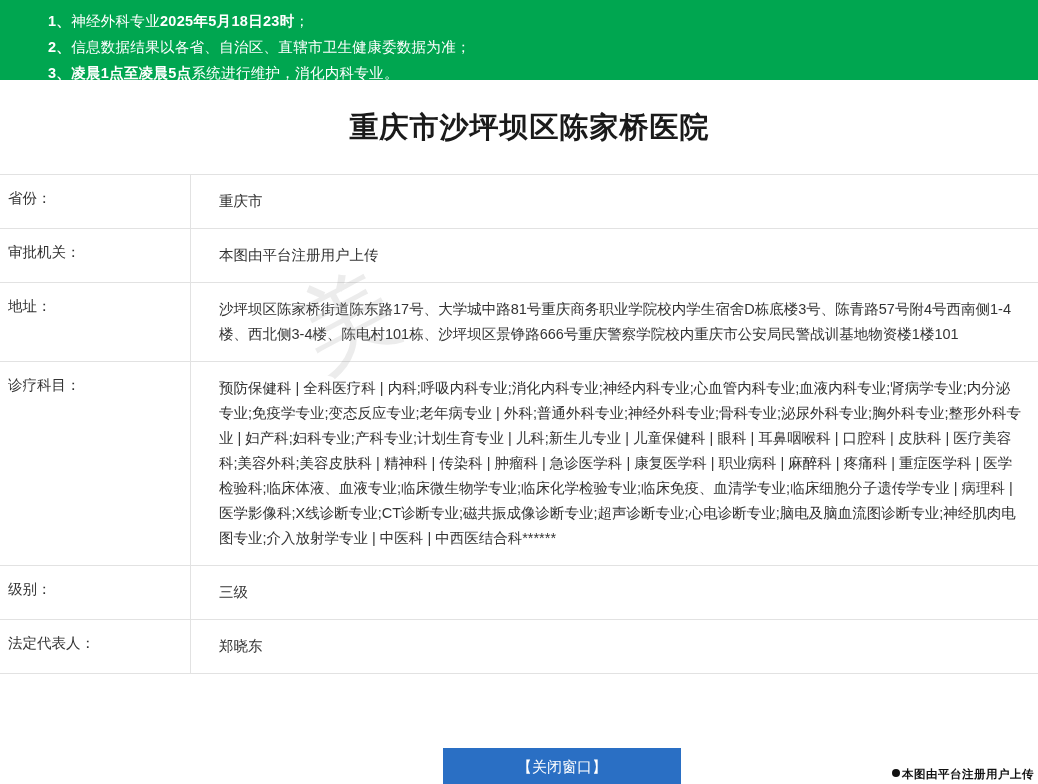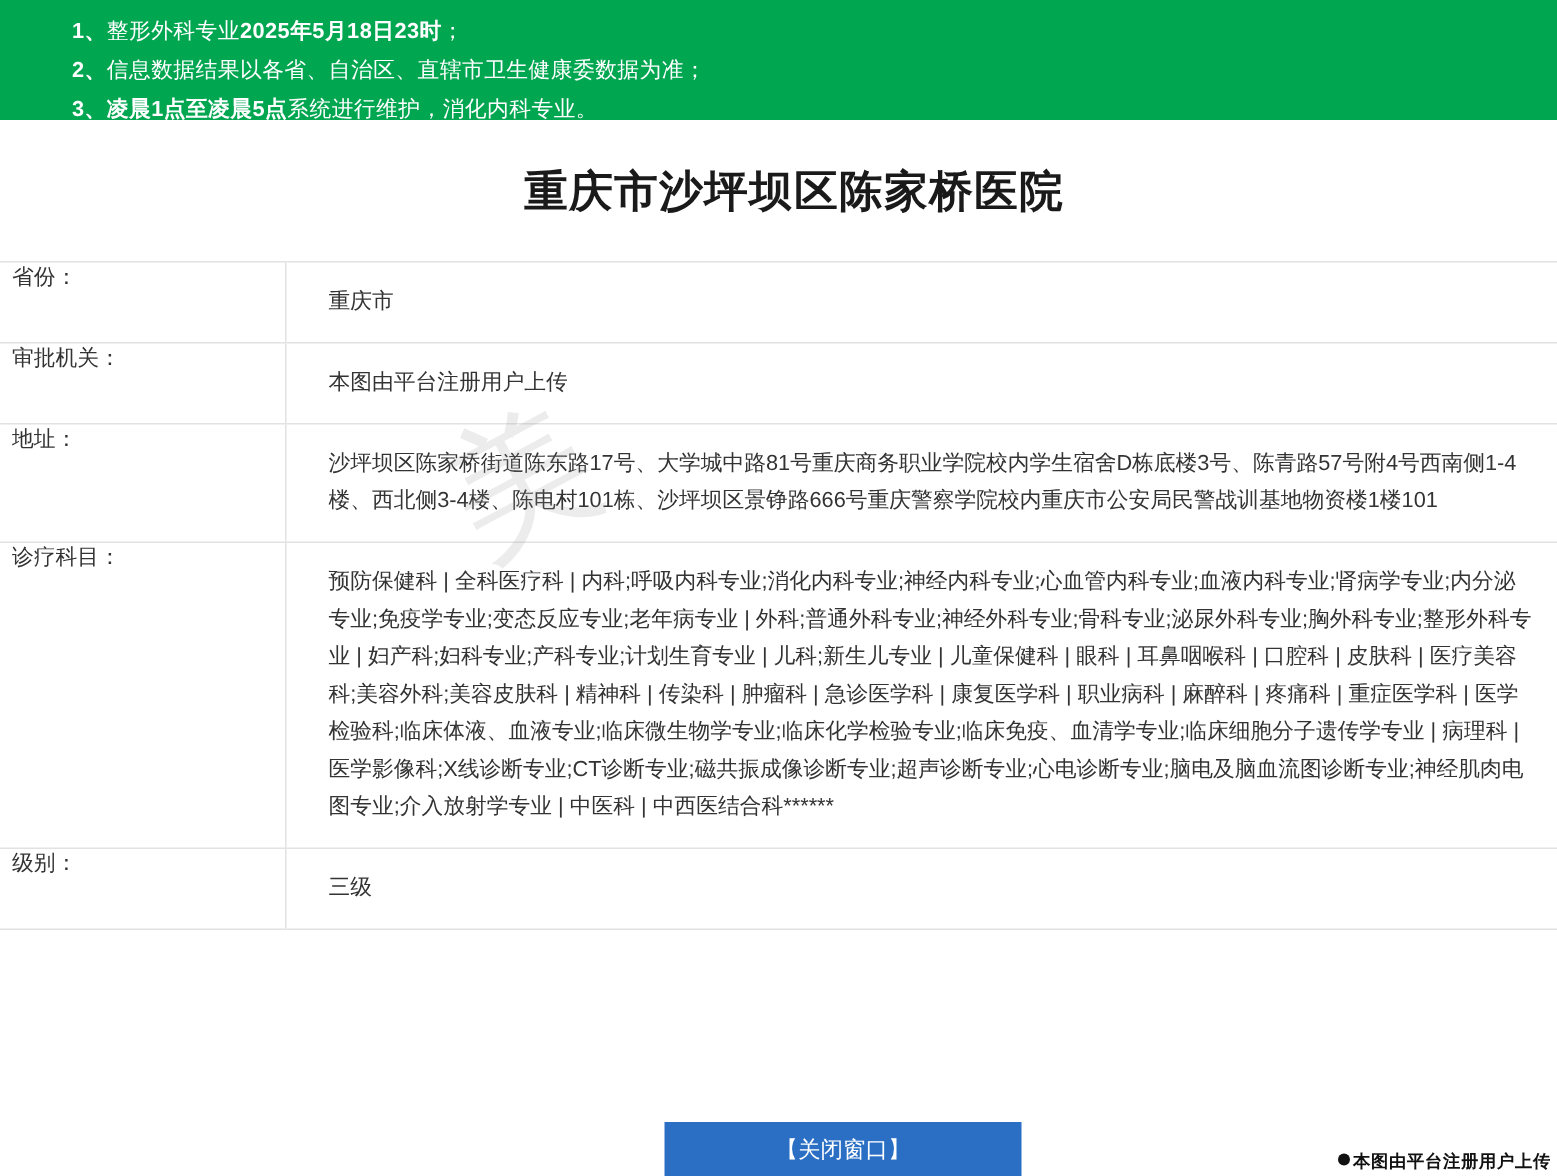--- a/index.html
+++ b/index.html
@@ -76,21 +76,21 @@
     border-top: 1px solid #e2e2e2;
   }
   table.info tr:last-child {
     border-bottom: 1px solid #e2e2e2;
   }
   table.info th {
     width: 182px;
     text-align: left;
     font-weight: normal;
     vertical-align: top;
-    padding: 0 0 14px 8px;
+    padding: 14px 0 14px 8px;
     color: #333;
     font-size: 14.5px;
     border-right: 1px solid #e2e2e2;
   }
   table.info td {
     vertical-align: top;
     padding: 14px 14px 14px 28px;
     color: #333;
     font-size: 14.5px;
     line-height: 25px;
@@ -138,21 +138,21 @@
     margin-right: 2px;
     vertical-align: 1px;
   }
 </style>
 </head>
 <body>
 
 <div class="notice-bar">
   <div class="notice-line">
     <span class="notice-num">1、</span>
-    <span class="notice-text"><span>整形外科专业</span><b>2025年5月18日23时</b><span>；</span></span>
+    <span class="notice-text"><span>神经外科专业</span><b>2025年5月18日23时</b><span>；</span></span>
   </div>
   <div class="notice-line">
     <span class="notice-num">2、</span>
     <span class="notice-text"><span>信息数据结果以各省、自治区、直辖市卫生健康委数据为准；</span><b></b><span></span></span>
   </div>
   <div class="notice-line">
     <span class="notice-num">3、</span>
     <span class="notice-text"><span></span><b>凌晨1点至凌晨5点</b><span>系统进行维护，消化内科专业。</span></span>
   </div>
 </div>
@@ -178,19 +178,23 @@
       <td>沙坪坝区陈家桥街道陈东路17号、大学城中路81号重庆商务职业学院校内学生宿舍D栋底楼3号、陈青路57号附4号西南侧1-4楼、西北侧3-4楼、陈电村101栋、沙坪坝区景铮路666号重庆警察学院校内重庆市公安局民警战训基地物资楼1楼101</td>
     </tr>
     <tr class="row-dept">
       <th>诊疗科目：</th>
       <td class="dept-text">预防保健科 | 全科医疗科 | 内科;呼吸内科专业;消化内科专业;神经内科专业;心血管内科专业;血液内科专业;肾病学专业;内分泌专业;免疫学专业;变态反应专业;老年病专业 | 外科;普通外科专业;神经外科专业;骨科专业;泌尿外科专业;胸外科专业;整形外科专业 | 妇产科;妇科专业;产科专业;计划生育专业 | 儿科;新生儿专业 | 儿童保健科 | 眼科 | 耳鼻咽喉科 | 口腔科 | 皮肤科 | 医疗美容科;美容外科;美容皮肤科 | 精神科 | 传染科 | 肿瘤科 | 急诊医学科 | 康复医学科 | 职业病科 | 麻醉科 | 疼痛科 | 重症医学科 | 医学检验科;临床体液、血液专业;临床微生物学专业;临床化学检验专业;临床免疫、血清学专业;临床细胞分子遗传学专业 | 病理科 | 医学影像科;X线诊断专业;CT诊断专业;磁共振成像诊断专业;超声诊断专业;心电诊断专业;脑电及脑血流图诊断专业;神经肌肉电图专业;介入放射学专业 | 中医科 | 中西医结合科******</td>
     </tr>
     <tr>
       <th>级别：</th>
       <td>三级</td>
     </tr>
+    <tr>
+      <th>法定代表人：</th>
+      <td>郑晓东</td>
+    </tr>
   </tbody>
 </table>
 
 <div class="footer">
   <button class="close-btn">【关闭窗口】</button>
   <div class="upload-note"><span class="dot"></span><span>本图由平台注册用户上传</span></div>
 </div>
 
 </body></html>

